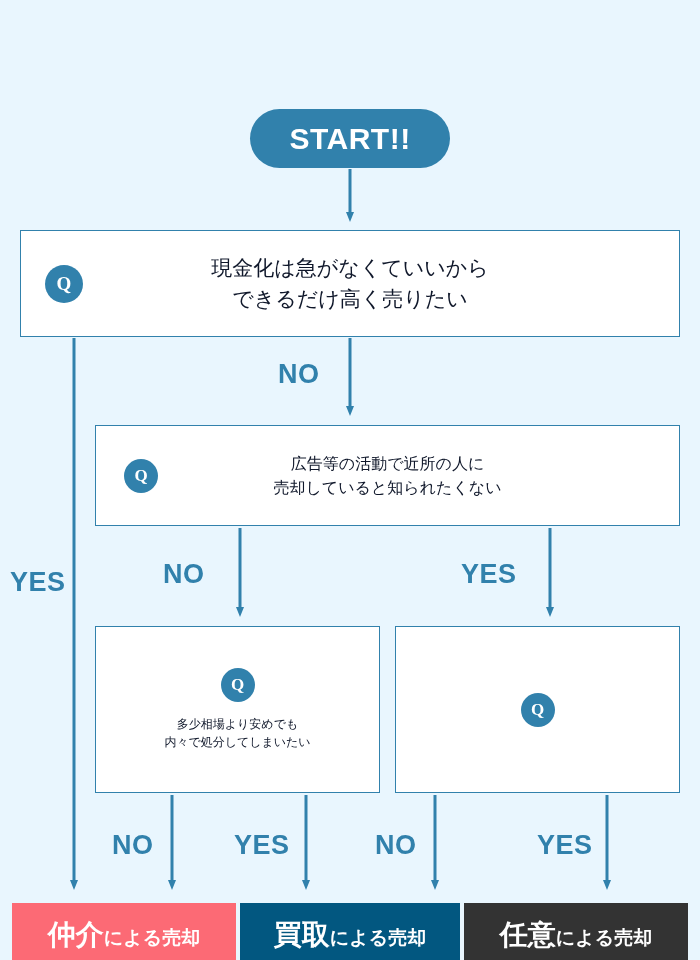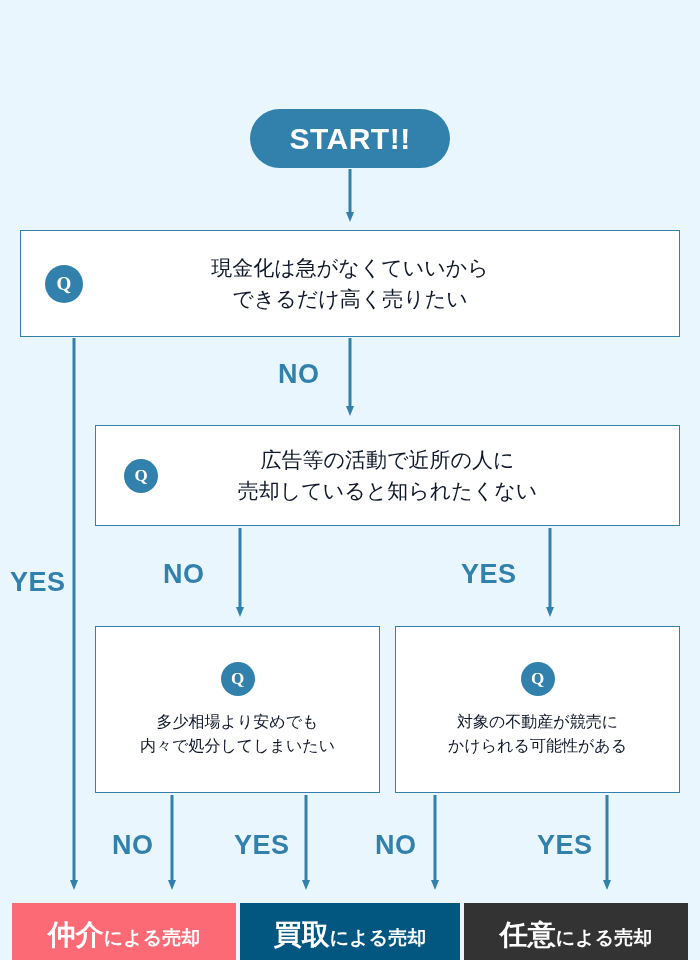--- a/index.html
+++ b/index.html
@@ -111,38 +111,38 @@
   
   #qbox-2 {
     left: 95px;
     top: 377px;
     width: 585px;
     height: 101px;
   }
   #qbox-2 .q-badge { margin-left: 28px; }
   #qbox-2 .q-text {
     flex: 1;
-    font-size: 21px;
+    font-size: 16px;
     margin-right: 62px;
   }
   
   #qbox-3 {
     left: 95px;
     top: 578px;
     width: 285px;
     height: 167px;
   }
   #qbox-4 {
     left: 395px;
     top: 578px;
     width: 285px;
     height: 167px;
   }
   #qbox-3 .q-text, #qbox-4 .q-text {
-    font-size: 16px;
+    font-size: 12px;
     margin-top: 14px;
   }
   
   .edge-label {
     position: absolute;
     color: #3181ac;
     font-size: 27px;
     font-weight: bold;
     letter-spacing: 0.5px;
     line-height: 1;
@@ -230,22 +230,20 @@
   </div>
 
   <div class="qbox vertical" id="qbox-3">
     <span class="q-badge small">Q</span>
     <span class="q-text">多少相場より安めでも
 内々で処分してしまいたい</span>
   </div>
 
   <div class="qbox vertical" id="qbox-4">
     <span class="q-badge small">Q</span>
-    <span class="q-text">対象の不動産が競売に
-かけられる可能性がある</span>
   </div>
 
   <span class="edge-label" id="label-yes-main">YES</span>
   <span class="edge-label" id="label-no-1">NO</span>
   <span class="edge-label" id="label-no-2">NO</span>
   <span class="edge-label" id="label-yes-2">YES</span>
   <span class="edge-label" id="label-no-3">NO</span>
   <span class="edge-label" id="label-yes-3">YES</span>
   <span class="edge-label" id="label-no-4">NO</span>
   <span class="edge-label" id="label-yes-4">YES</span>

